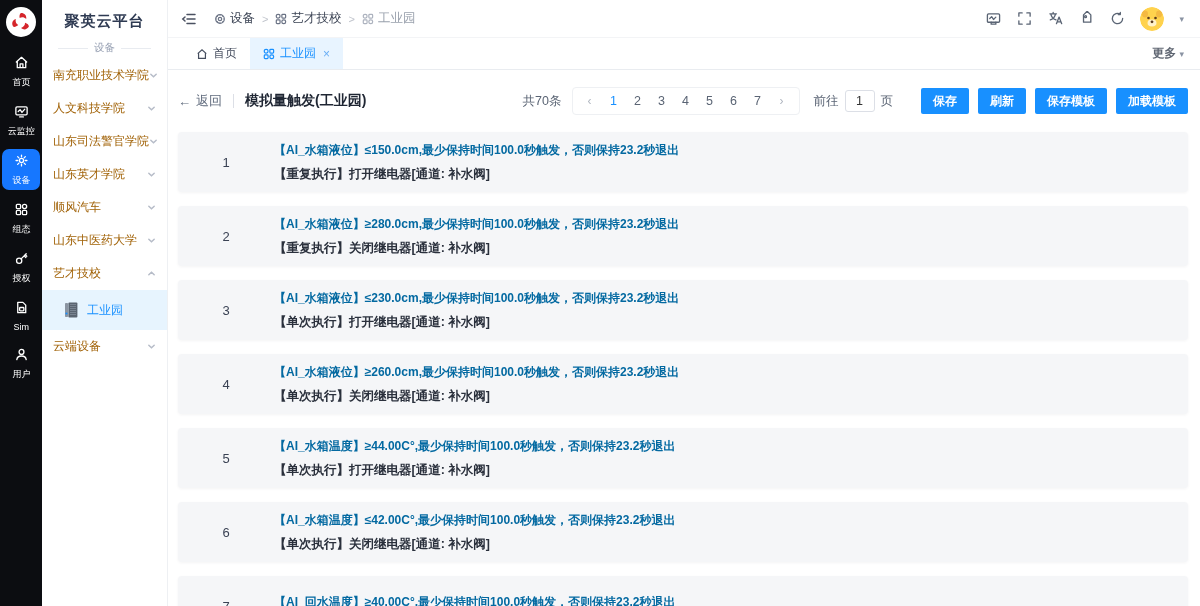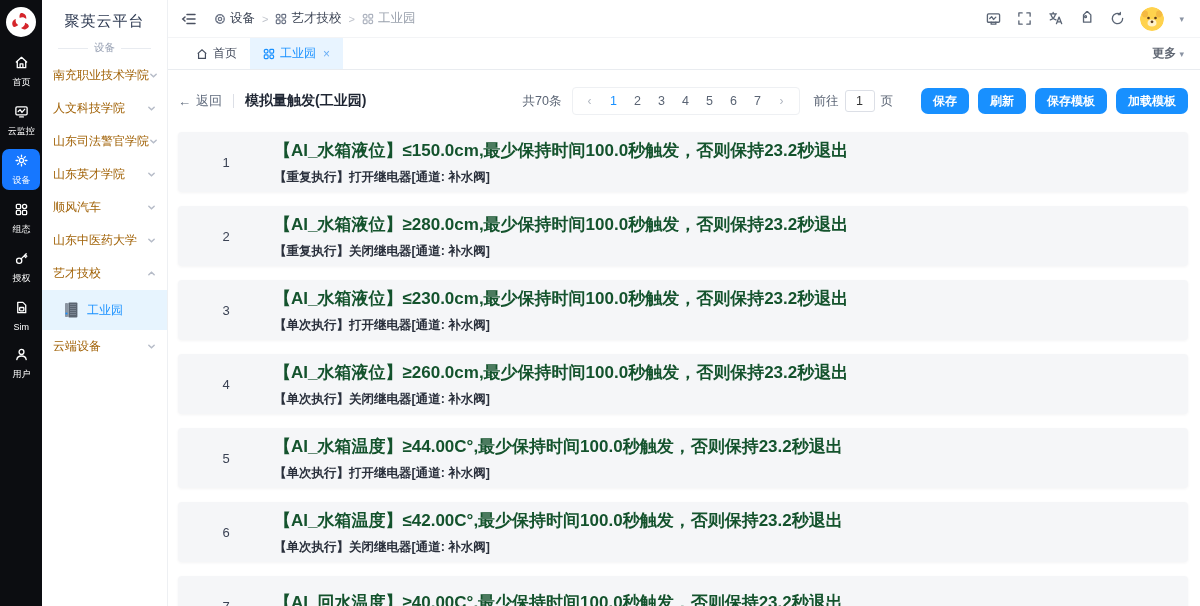--- a/index.html
+++ b/index.html
@@ -10,21 +10,21 @@
   
   .rail { width:42px; background:#0c0d11; display:flex; flex-direction:column; align-items:center; flex-shrink:0; padding-top:7px; }
   .rail-logo { width:30px; height:30px; border-radius:50%; background:#fff; display:flex; align-items:center; justify-content:center; margin-bottom:14px; }
   .rail-item { width:38px; padding:4px 0 3px; margin-bottom:8px; display:flex; flex-direction:column; align-items:center; gap:2px; border-radius:7px; cursor:pointer; }
   .rail-item .lbl { font-size:9.5px; color:#fff; letter-spacing:0; white-space:nowrap; transform:scale(.95); }
   .rail-item svg { width:15px; height:15px; stroke:#fff; fill:none; stroke-width:1.4; stroke-linecap:round; stroke-linejoin:round; }
   .rail-item.active { background:#1677ff; }
 
   
   .sidebar { width:126px; background:#fff; border-right:1px solid #eef0f3; flex-shrink:0; padding-top:12px; }
-  .sb-title { text-align:center; font-size:15px; font-weight:normal; color:#2e3a52; letter-spacing:1px; }
+  .sb-title { text-align:center; font-size:15px; font-weight:bold; color:#2e3a52; letter-spacing:1px; }
   .sb-sub { display:flex; align-items:center; margin:10px 10px 4px; color:#97a0b3; font-size:10.5px; }
   .sb-sub::before,.sb-sub::after { content:""; flex:1; border-top:1px solid #e8ebf0; margin:0 6px; }
   .sb-item { height:33px; display:flex; align-items:center; justify-content:space-between; padding:0 11px; font-size:12px; color:#a16207; cursor:pointer; white-space:nowrap; }
   .sb-item svg.chev { width:9px; height:9px; stroke:#b6bcc8; fill:none; stroke-width:1.6; stroke-linecap:round; flex-shrink:0; }
   .sb-child { height:40px; display:flex; align-items:center; gap:7px; padding-left:20px; background:#e7f4fe; color:#1890ff; font-size:12px; cursor:pointer; }
 
   
   .content { flex:1; display:flex; flex-direction:column; min-width:0; }
 
   .topbar { height:38px; background:#fff; display:flex; align-items:center; padding:0 16px 0 13px; border-bottom:1px solid #f3f4f6; flex-shrink:0; }
@@ -57,27 +57,27 @@
   .ttitle { font-size:14px; font-weight:bold; color:#1f2633; }
   .pgwrap { display:flex; align-items:center; margin-left:auto; gap:10px; }
   .pgtotal { font-size:12.5px; color:#5a6474; }
   .pager { display:flex; align-items:center; background:#fff; border:1px solid #eef0f3; border-radius:4px; padding:3px 6px; gap:2px; }
   .parrow { width:22px; text-align:center; color:#b0b6c0; font-size:12px; cursor:pointer; }
   .page { width:22px; height:20px; line-height:20px; text-align:center; font-size:12.5px; color:#5a6474; cursor:pointer; }
   .page.cur { color:#1890ff; }
   .goto { display:flex; align-items:center; gap:6px; font-size:12.5px; color:#5a6474; margin-left:4px; }
   .goto input { width:30px; height:22px; border:1px solid #dcdfe6; border-radius:3px; text-align:center; font-size:12.5px; color:#333; outline:none; }
   .btns { display:flex; gap:9px; margin-left:28px; }
-  .btn { background:#1890ff; color:#fff; border:none; border-radius:7px; height:26px; padding:0 12px; font-size:12px; font-weight:bold; cursor:pointer; white-space:nowrap; }
+  .btn { background:#1890ff; color:#fff; border:none; border-radius:2px; height:26px; padding:0 12px; font-size:12px; font-weight:bold; cursor:pointer; white-space:nowrap; }
 
   .rules { margin-top:17px; }
   .rule { height:60px; background:#f5f6f8; border-radius:4px; box-shadow:0 1px 3px rgba(30,40,60,.05); display:flex; align-items:center; margin-bottom:14px; }
   .rnum { width:96px; flex-shrink:0; text-align:center; font-size:13px; color:#3a4254; }
   .rtxt { min-width:0; }
-  .rl1 { font-size:17px; font-weight:bold; color:#14532d; margin-bottom:7px; }
+  .rl1 { font-size:12px; font-weight:bold; color:#0369a1; margin-bottom:7px; }
   .rl2 { font-size:12.5px; font-weight:bold; color:#2a303c; }
 </style>
 </head>
 <body>
 
 <div class="app">
 
   <div class="rail">
     <div class="rail-logo">
       <svg viewBox="0 0 24 24" width="26" height="26">

